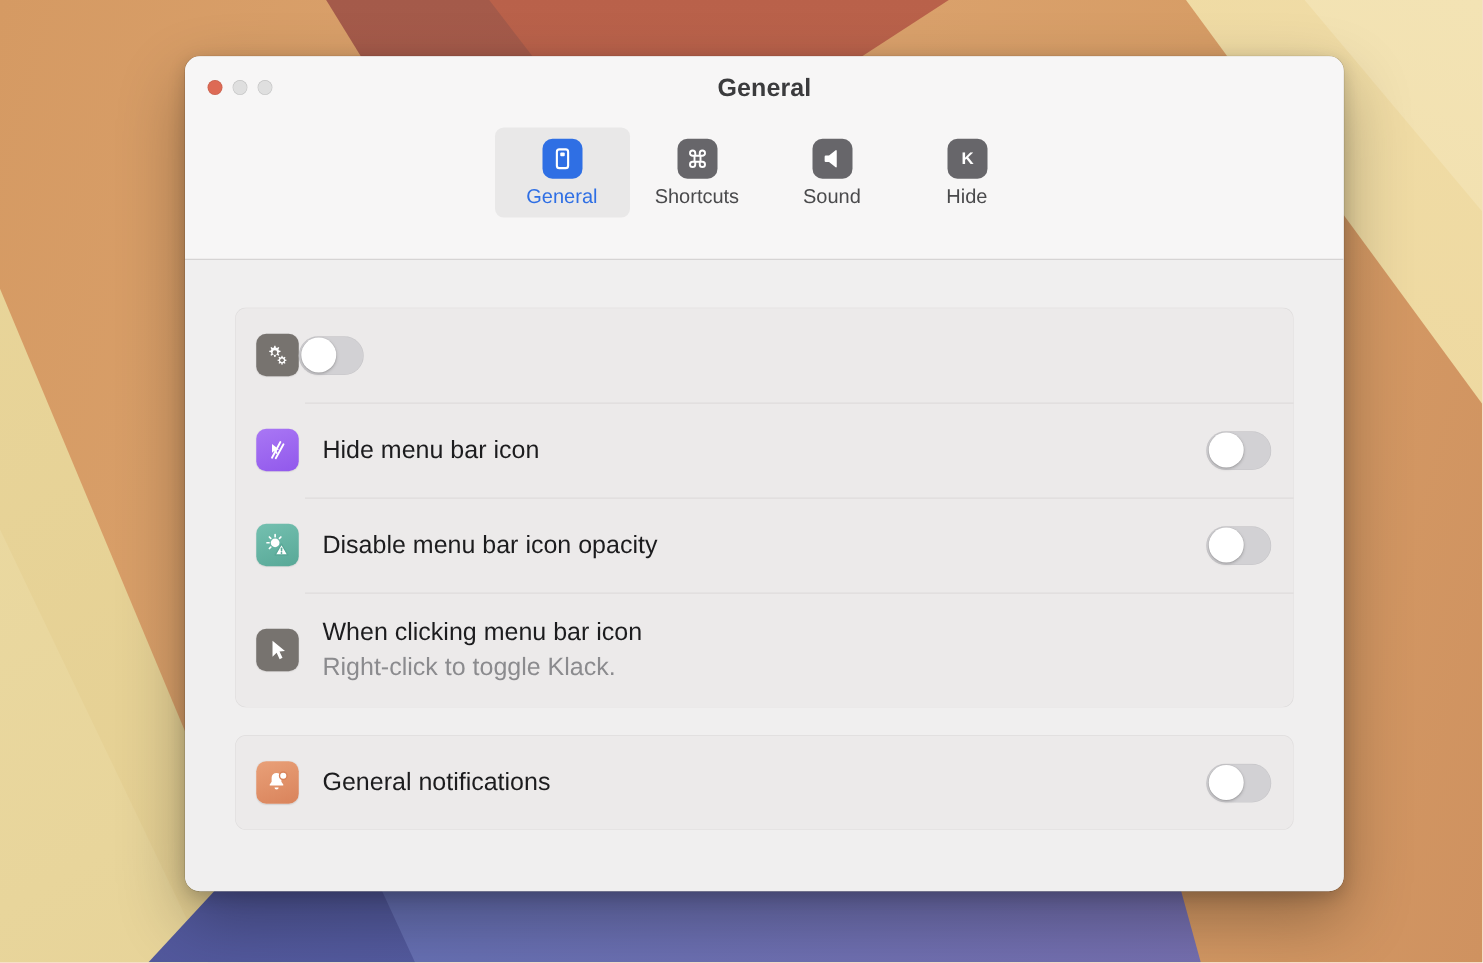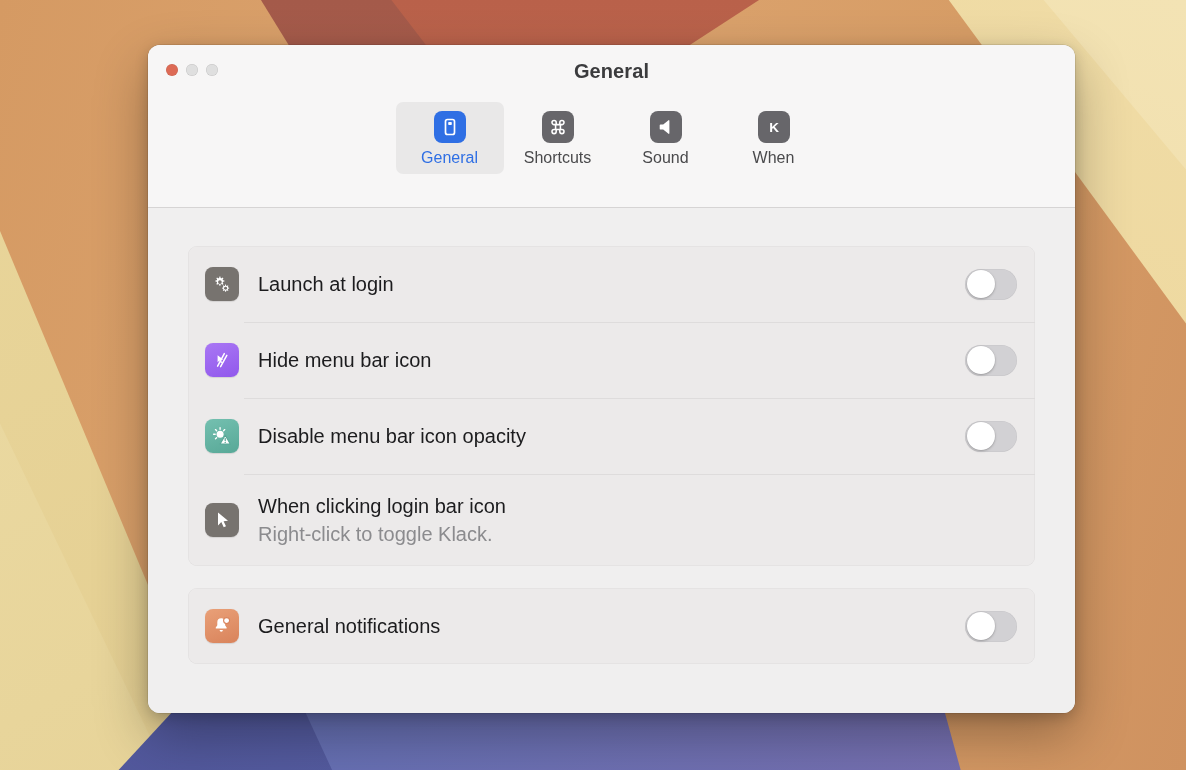--- a/index.html
+++ b/index.html
@@ -319,43 +319,40 @@
           </div>
           <div class="tab-label">Sound</div>
         </div>
 
         <div class="tab">
           <div class="tab-icon">
             <svg width="20" height="20" viewBox="0 0 20 20">
               <text x="10" y="14.6" text-anchor="middle" font-family="Liberation Sans, sans-serif" font-size="13.5" font-weight="bold" fill="#ffffff">K</text>
             </svg>
           </div>
-          <div class="tab-label">When</div>
+          <div class="tab-label">Hide</div>
         </div>
 
       </div>
     </div>
 
     <div id="content">
 
       <div class="card">
 
         <div class="row">
           <div class="row-icon" style="background:#77736f">
             <svg width="22" height="22" viewBox="0 0 22 22">
               <g fill="#ffffff">
                 <path d="M8.4 3.6 l1.0 0 0.25 1.35 a3.4 3.4 0 0 1 0.95 0.4 l1.15 -0.78 0.7 0.7 -0.78 1.15 a3.4 3.4 0 0 1 0.4 0.95 l1.35 0.25 0 1.0 -1.35 0.25 a3.4 3.4 0 0 1 -0.4 0.95 l0.78 1.15 -0.7 0.7 -1.15 -0.78 a3.4 3.4 0 0 1 -0.95 0.4 l-0.25 1.35 -1.0 0 -0.25 -1.35 a3.4 3.4 0 0 1 -0.95 -0.4 l-1.15 0.78 -0.7 -0.7 0.78 -1.15 a3.4 3.4 0 0 1 -0.4 -0.95 l-1.35 -0.25 0 -1.0 1.35 -0.25 a3.4 3.4 0 0 1 0.4 -0.95 l-0.78 -1.15 0.7 -0.7 1.15 0.78 a3.4 3.4 0 0 1 0.95 -0.4 z"></path>
                 <circle cx="8.9" cy="9.1" r="1.85" fill="#77736f"></circle>
                 <path d="M14.2 11.6 l0.8 0 0.2 1.05 a2.7 2.7 0 0 1 0.75 0.31 l0.9 -0.61 0.55 0.55 -0.61 0.9 a2.7 2.7 0 0 1 0.31 0.75 l1.05 0.2 0 0.8 -1.05 0.2 a2.7 2.7 0 0 1 -0.31 0.75 l0.61 0.9 -0.55 0.55 -0.9 -0.61 a2.7 2.7 0 0 1 -0.75 0.31 l-0.2 1.05 -0.8 0 -0.2 -1.05 a2.7 2.7 0 0 1 -0.75 -0.31 l-0.9 0.61 -0.55 -0.55 0.61 -0.9 a2.7 2.7 0 0 1 -0.31 -0.75 l-1.05 -0.2 0 -0.8 1.05 -0.2 a2.7 2.7 0 0 1 0.31 -0.75 l-0.61 -0.9 0.55 -0.55 0.9 0.61 a2.7 2.7 0 0 1 0.75 -0.31 z"></path>
                 <circle cx="14.6" cy="15.25" r="1.45" fill="#77736f"></circle>
               </g>
             </svg>
-          </div>
-          <div class="row-text">
-            <div class="row-title">Launch at login</div>
           </div>
           <div class="toggle">
             <div class="knob"></div>
           </div>
         </div>
 
         <div class="row row-sep">
           <div class="row-icon" style="background:linear-gradient(160deg,#a977f4,#9158ec)">
             <svg width="22" height="22" viewBox="0 0 22 22">
               <g stroke="#ffffff" stroke-width="1.5" stroke-linecap="round">
@@ -397,21 +394,21 @@
           </div>
         </div>
 
         <div class="row row-sep tall">
           <div class="row-icon" style="background:#77736f">
             <svg width="22" height="22" viewBox="0 0 22 22">
               <path d="M7.0 3.6 L7.0 16.4 L10.3 13.1 L12.7 18.3 L15.0 17.2 L12.6 12.2 L17.0 11.7 Z" fill="#ffffff"></path>
             </svg>
           </div>
           <div class="row-text">
-            <div class="row-title">When clicking login bar icon</div>
+            <div class="row-title">When clicking menu bar icon</div>
             <div class="row-sub">Right-click to toggle Klack.</div>
           </div>
         </div>
 
       </div>
 
       <div class="card">
         <div class="row">
           <div class="row-icon" style="background:linear-gradient(160deg,#e9a078,#d9835b)">
             <svg width="22" height="22" viewBox="0 0 22 22">

